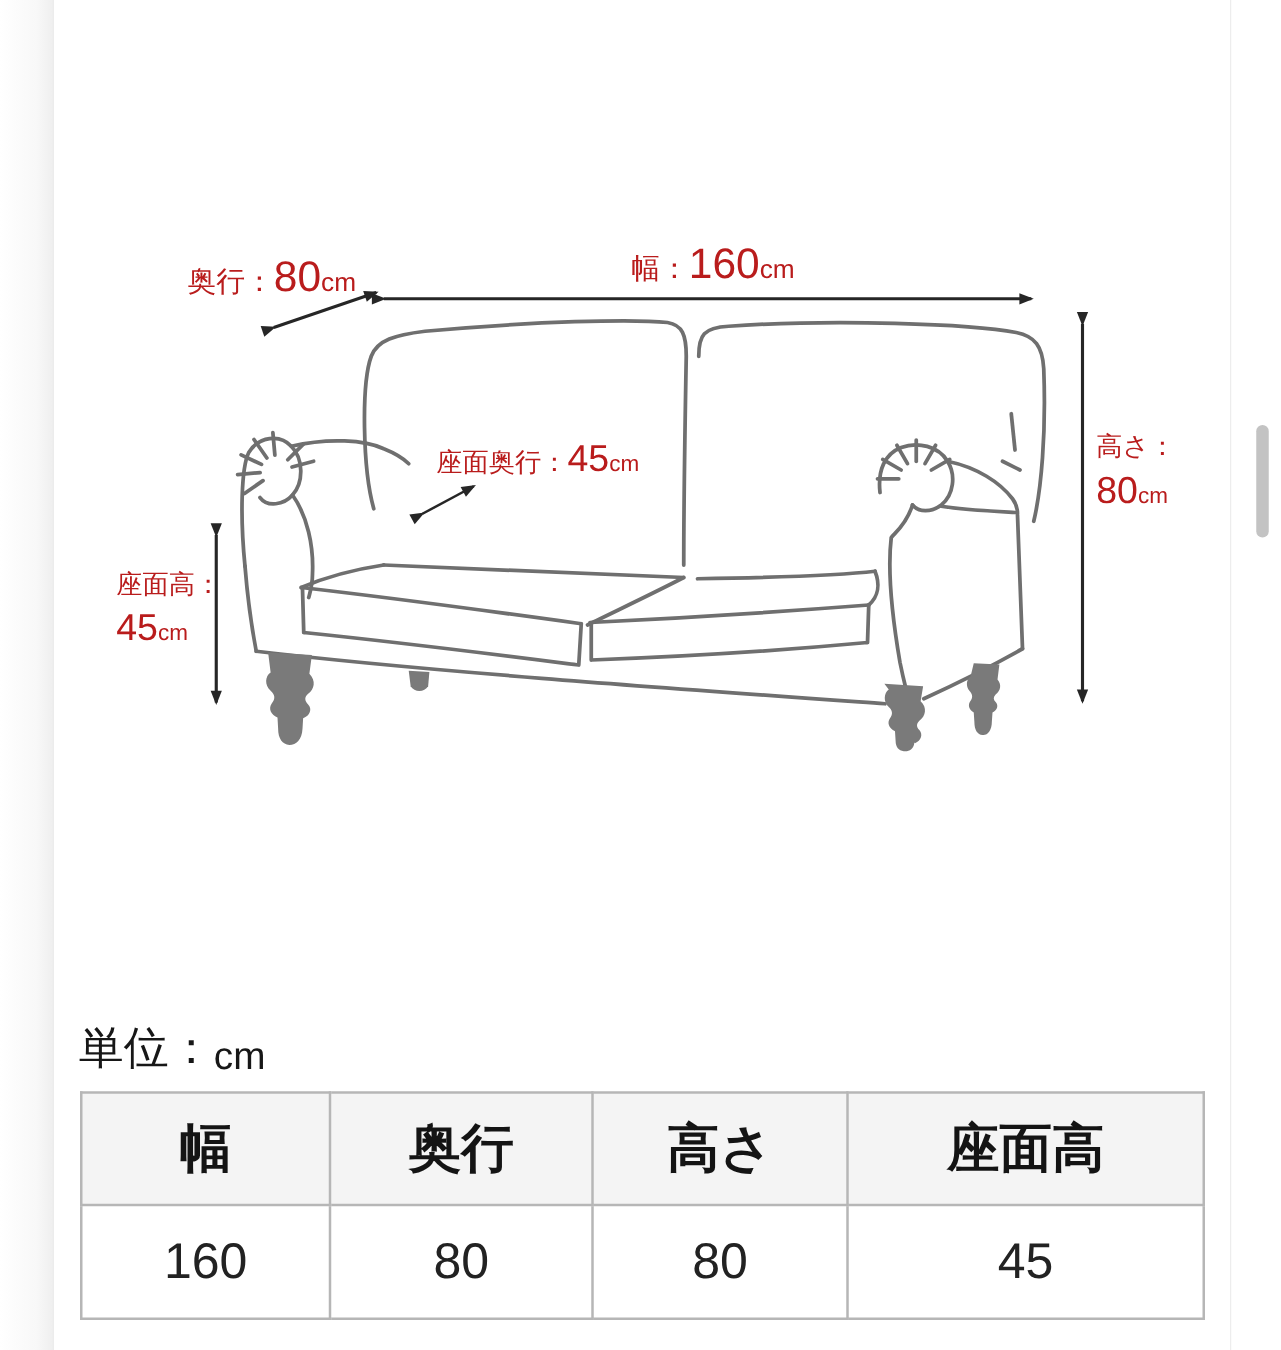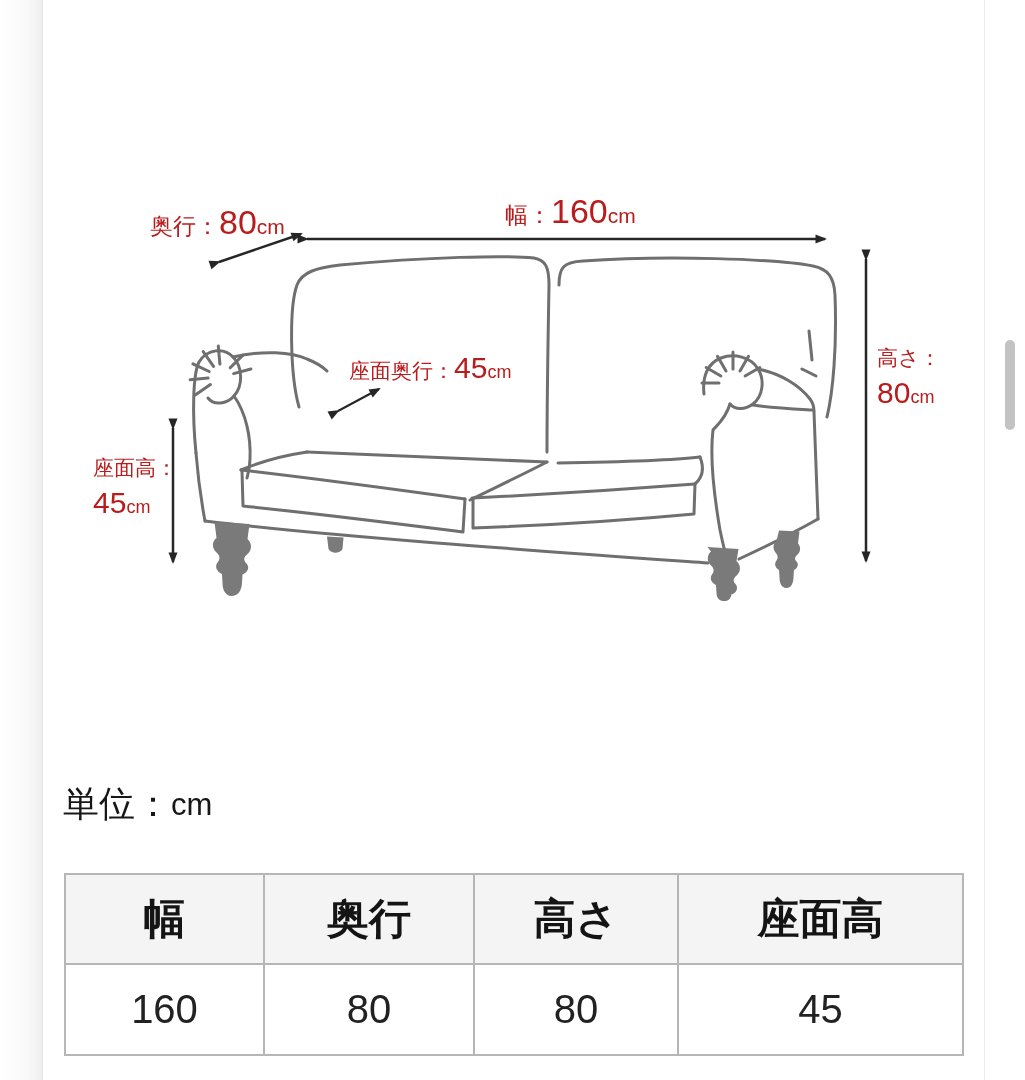--- a/index.html
+++ b/index.html
@@ -29,21 +29,21 @@
   .dim-label .k{font-size:23px;}
   .dim-label .n{font-size:34px;}
   .dim-label .u{font-size:21px;}
   .dim-label.small .k{font-size:21px;}
   .dim-label.small .n{font-size:30px;}
   .dim-label.small .u{font-size:18px;}
   .dim-label .row{display:flex;align-items:baseline;}
   .dim-label.stacked .row{display:block;line-height:1.15;}
   .dim-label.stacked .line2{margin-top:6px;}
   .unit-note{
-    position:absolute;left:63px;top:780px;display:flex;align-items:center;
+    position:absolute;left:63px;top:814px;display:flex;align-items:flex-end;
     color:#171717;
   }
   .unit-note .k{font-size:36px;}
   .unit-note .u{font-size:31px;}
   table.size-table{
     position:absolute;left:64px;top:873px;width:898px;
     border-collapse:collapse;table-layout:fixed;
   }
   table.size-table th,table.size-table td{
     border:2px solid #b6b6b6;text-align:center;vertical-align:middle;

